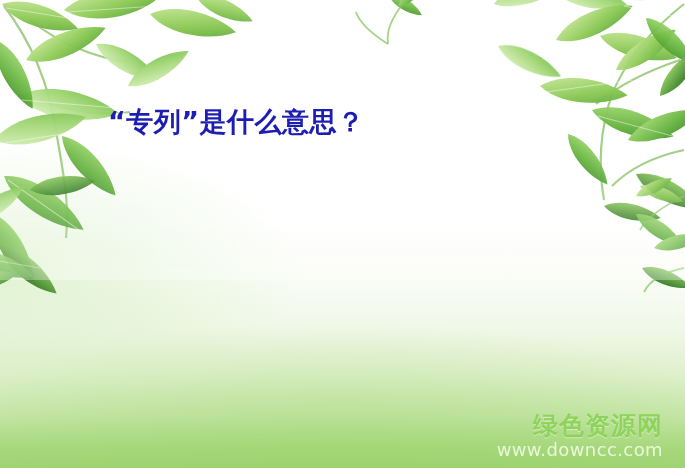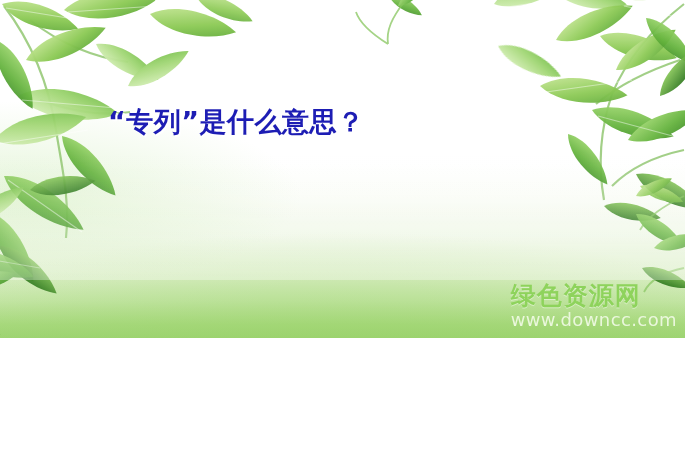--- a/index.html
+++ b/index.html
@@ -3,21 +3,21 @@
 <meta charset="utf-8">
 <style>
   html, body {
     margin: 0;
     padding: 0;
     background: #ffffff;
   }
   #slide {
     position: relative;
     width: 685px;
-    height: 338px;
+    height: 468px;
     overflow: hidden;
     font-family: "DejaVu Sans", "Liberation Sans", sans-serif;
     background: #ffffff;
     text-decoration: underline;
   }
 
   
   .bg-base {
     position: absolute;
     inset: 0;
@@ -77,23 +77,23 @@
   }
 
   #line-q1 { left: 108px; top: 104px; }
   #line-a1 { left: 86px;  top: 180px; }
   #line-q2 { left: 96px;  top: 245px; }
   #line-a2 { left: 100px; top: 307px; }
 
   
   .watermark {
     position: absolute;
-    right: 8px;
+    right: 22px;
     bottom: 8px;
-    text-align: left;
+    text-align: right;
     line-height: 1.05;
   }
   .wm-cn {
     font-size: 25px;
     font-weight: 700;
     color: #8ed35c;
     letter-spacing: 1px;
     text-shadow: 0 1px 0 rgba(255,255,255,0.45);
   }
   .wm-url {

